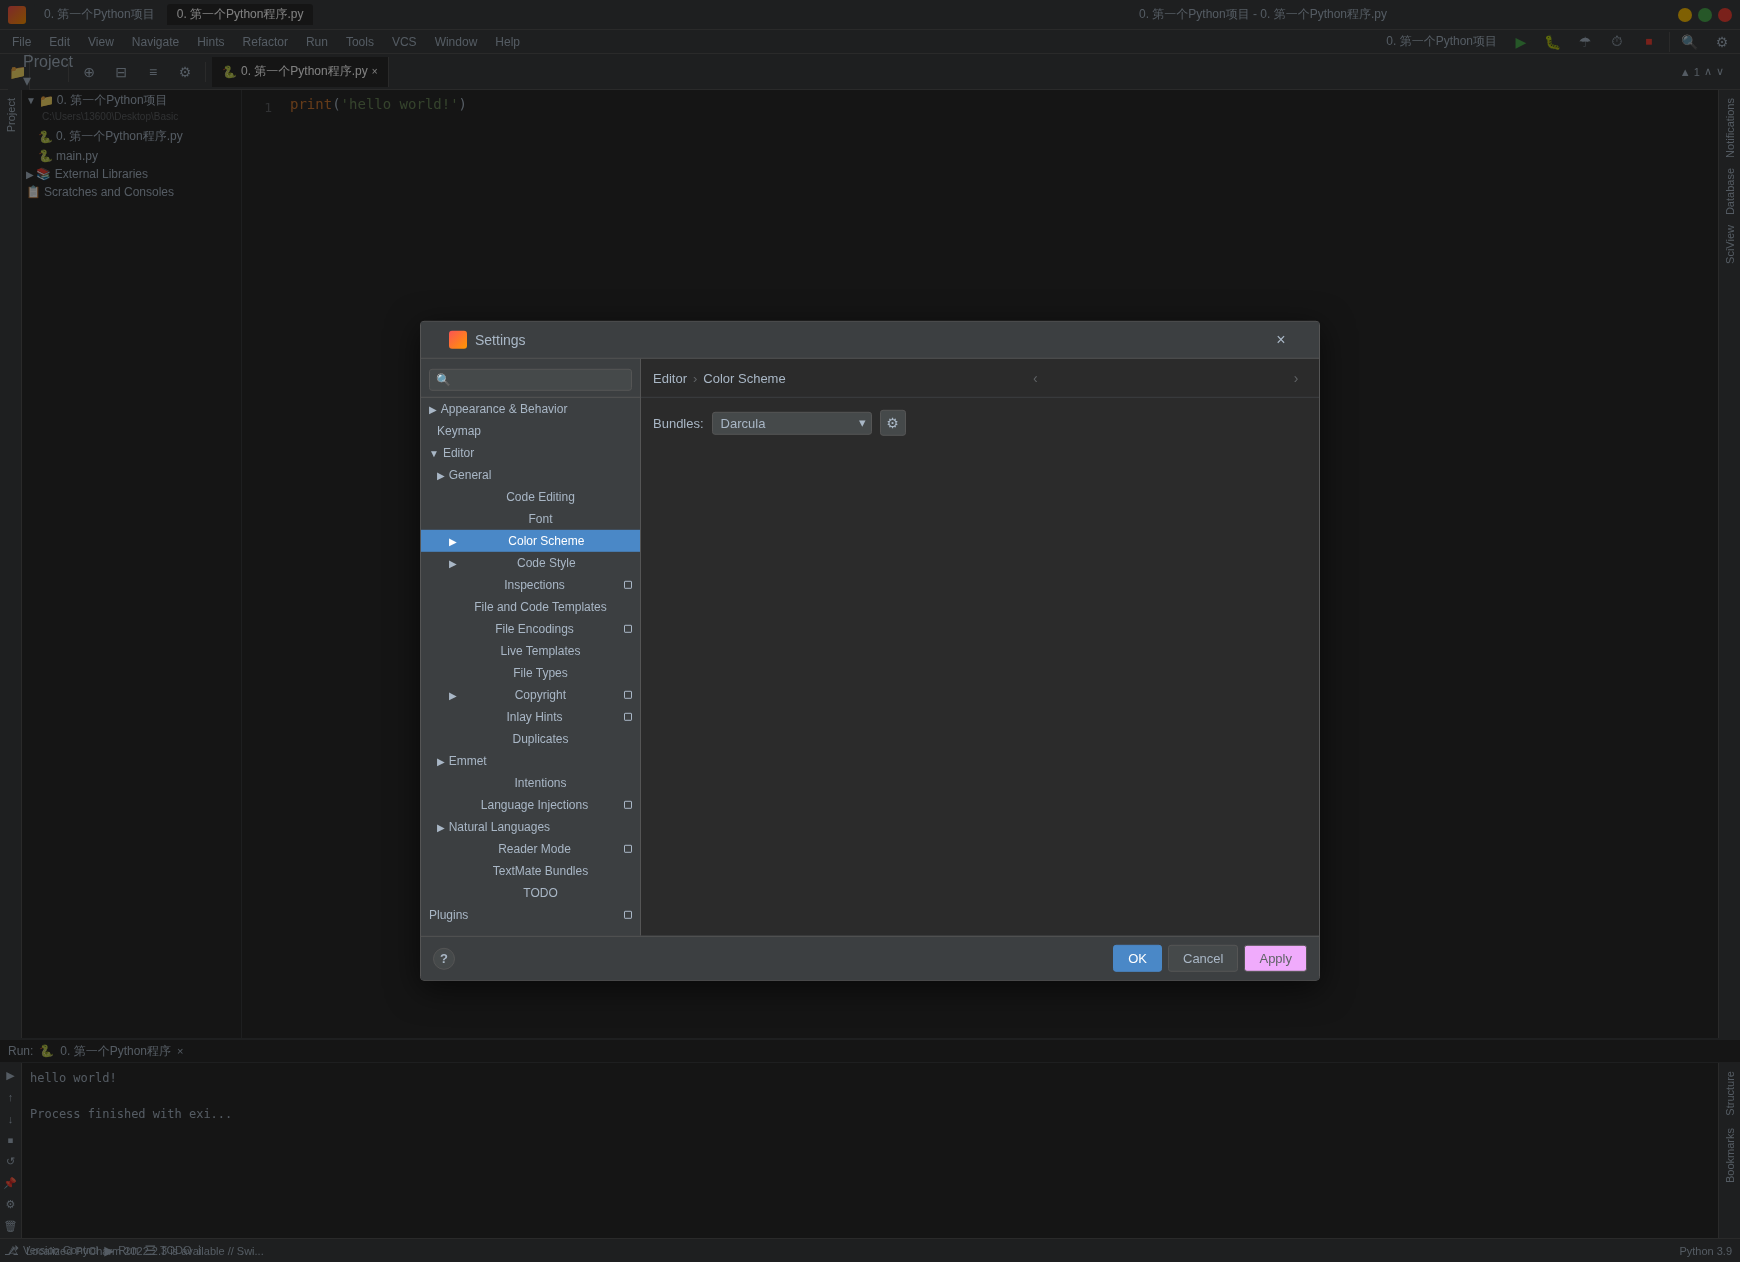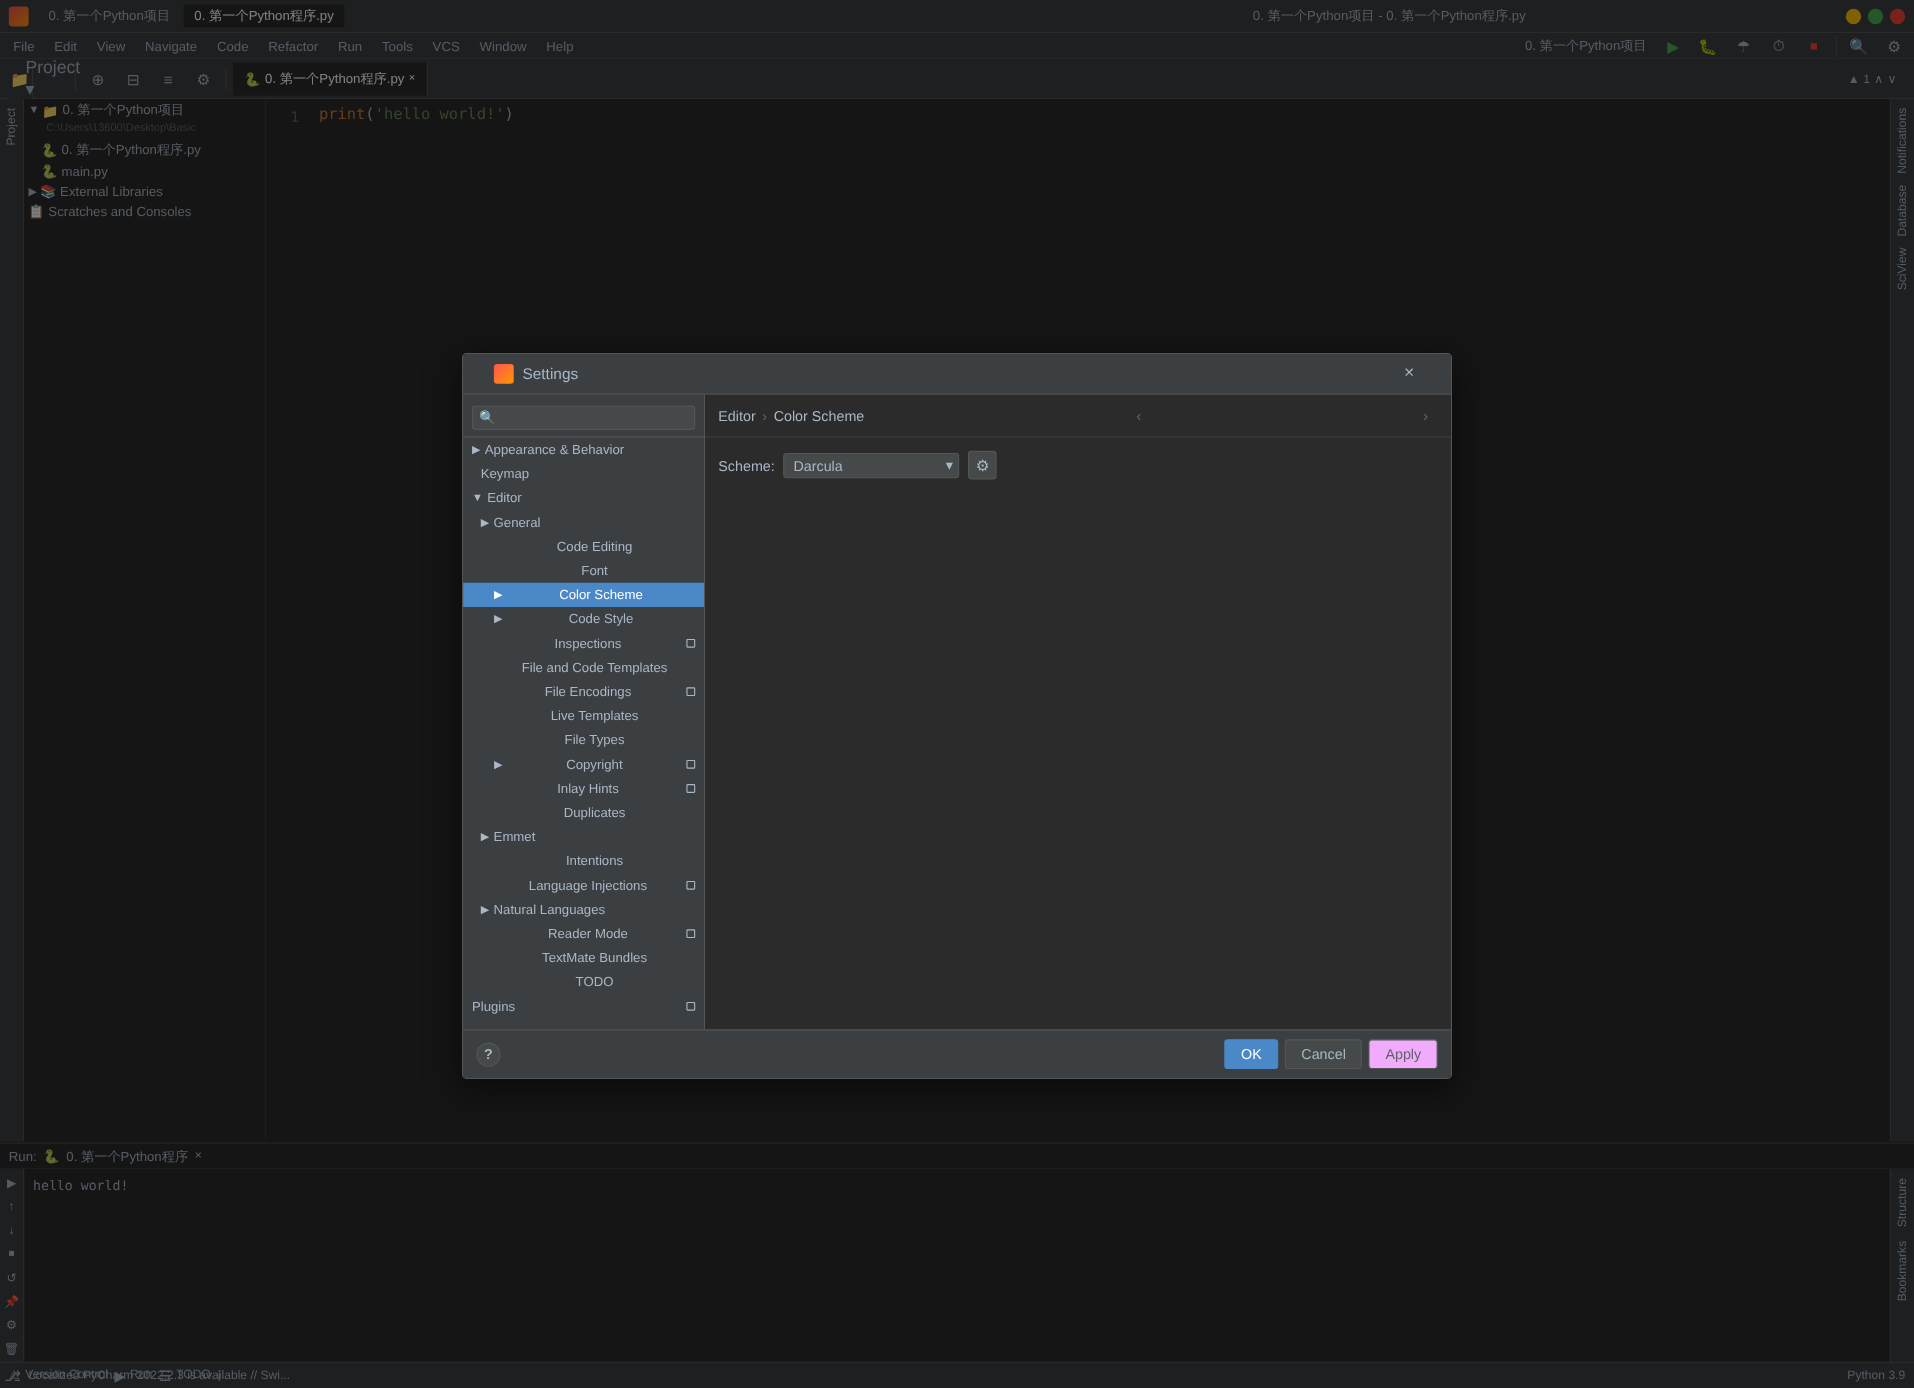--- a/index.html
+++ b/index.html
@@ -529,21 +529,21 @@
       <div class="win-btn maximize"></div>
       <div class="win-btn close"></div>
     </div>
   </div>
 
   <div class="menu-bar">
     <div class="menu-item">File</div>
     <div class="menu-item">Edit</div>
     <div class="menu-item">View</div>
     <div class="menu-item">Navigate</div>
-    <div class="menu-item">Code</div>
+    <div class="menu-item">Hints</div>
     <div class="menu-item">Refactor</div>
     <div class="menu-item">Run</div>
     <div class="menu-item">Tools</div>
     <div class="menu-item">VCS</div>
     <div class="menu-item">Window</div>
     <div class="menu-item">Help</div>
     <div style="flex:1;"></div>
     <div style="font-size:12px; color:#a9b7c6; padding: 0 8px;">0. 第一个Python项目</div>
     <div style="display:flex; gap:4px; align-items:center;">
       <div class="toolbar-btn" style="color:#4caf50;">▶</div>
@@ -653,20 +653,21 @@
         <div class="bottom-left-icon">↓</div>
         <div class="bottom-left-icon">⏹</div>
         <div class="bottom-left-icon" style="margin-top:auto;">↺</div>
         <div class="bottom-left-icon">📌</div>
         <div class="bottom-left-icon">⚙</div>
         <div class="bottom-left-icon">🗑</div>
       </div>
       <div class="bottom-content">
         <div class="bottom-output-line">hello world!</div>
         <div class="bottom-output-line">&nbsp;</div>
+        <div class="bottom-output-line">Process finished with exi...</div>
       </div>
 
       <div style="width:22px; display:flex; flex-direction:column; align-items:center; padding:4px 0; gap:4px; background:#3c3f41; border-left:1px solid #555;">
         <span class="vertical-label">Structure</span>
         <span class="vertical-label">Bookmarks</span>
       </div>
     </div>
   </div>
 
   <div class="status-bar" style="position:absolute; bottom:0; left:0; right:0;">
@@ -802,21 +803,21 @@
           <div class="content-breadcrumb">
             <span class="breadcrumb-item">Editor</span>
             <span class="breadcrumb-sep">›</span>
             <span class="breadcrumb-item">Color Scheme</span>
             <div class="breadcrumb-nav-btn">‹</div>
             <div class="breadcrumb-nav-btn">›</div>
           </div>
 
           <div class="content-main">
             <div class="scheme-row">
-              <span class="scheme-label">Scheme:</span>
+              <span class="scheme-label">Bundles:</span>
               <div class="scheme-select-wrapper">
                 <select class="scheme-select">
                   <option>Darcula</option>
                   <option>IntelliJ Light</option>
                   <option>High Contrast</option>
                 </select>
               </div>
               <div class="scheme-gear-btn">⚙</div>
             </div>
           </div>

